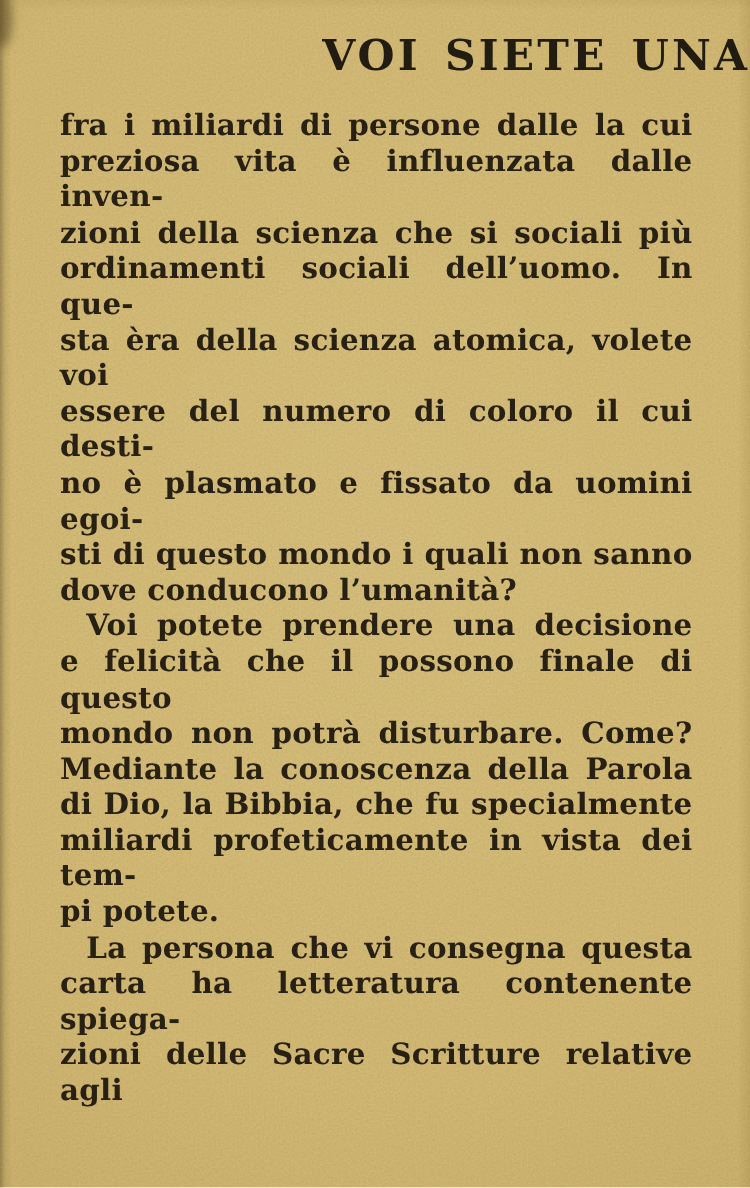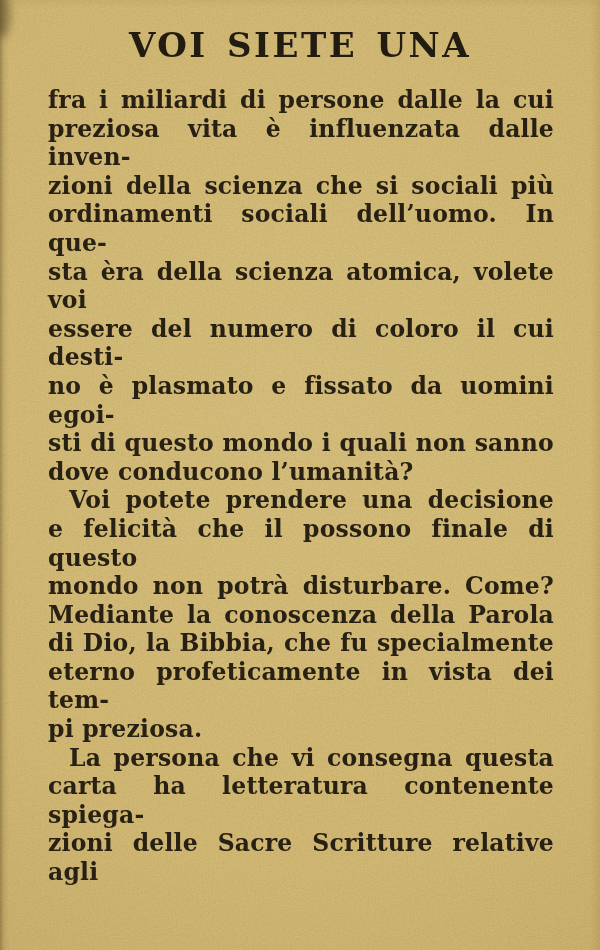--- a/index.html
+++ b/index.html
@@ -36,21 +36,21 @@
     height: 46px;
     background: rgba(62,48,18,0.45);
     border-radius: 50%;
     filter: blur(4px);
     pointer-events: none;
   }
   .title {
     position: relative;
     margin: 25px 0 0 0;
     line-height: 40px;
-    text-align: center;
+    text-align: right;
     font-size: 34px;
     font-weight: 700;
     letter-spacing: 2.5px;
     word-spacing: 5px;
     color: #221c11;
   }
   .body-text {
     position: relative;
     margin: 21px 46px 0 48px;
     font-size: 23.5px;
@@ -87,22 +87,22 @@
       <div class="line">sta èra della scienza atomica, volete voi</div>
       <div class="line">essere del numero di coloro il cui desti-</div>
       <div class="line">no è plasmato e fissato da uomini egoi-</div>
       <div class="line">sti di questo mondo i quali non sanno</div>
       <div class="line last">dove conducono l’umanità?</div>
       <div class="line indent">Voi potete prendere una decisione</div>
       <div class="line">e felicità che il possono finale di questo</div>
       <div class="line">mondo non potrà disturbare. Come?</div>
       <div class="line">Mediante la conoscenza della Parola</div>
       <div class="line">di Dio, la Bibbia, che fu specialmente</div>
-      <div class="line">eterno profeticamente in vista dei tem-</div>
-      <div class="line last">pi preziosa.</div>
+      <div class="line">miliardi profeticamente in vista dei tem-</div>
+      <div class="line last">pi potete.</div>
       <div class="line indent">La persona che vi consegna questa</div>
       <div class="line">carta ha letteratura contenente spiega-</div>
       <div class="line">zioni delle Sacre Scritture relative agli</div>
     </div>
 
   <svg class="grain" width="600" height="950" xmlns="http://www.w3.org/2000/svg">
     <filter id="paper-grain" x="0" y="0" width="100%" height="100%">
       <feTurbulence type="fractalNoise" baseFrequency="0.6" numOctaves="2" seed="11" result="n"></feTurbulence>
       <feColorMatrix in="n" type="matrix" values="0 0 0 0 0.42
                 0 0 0 0 0.35

